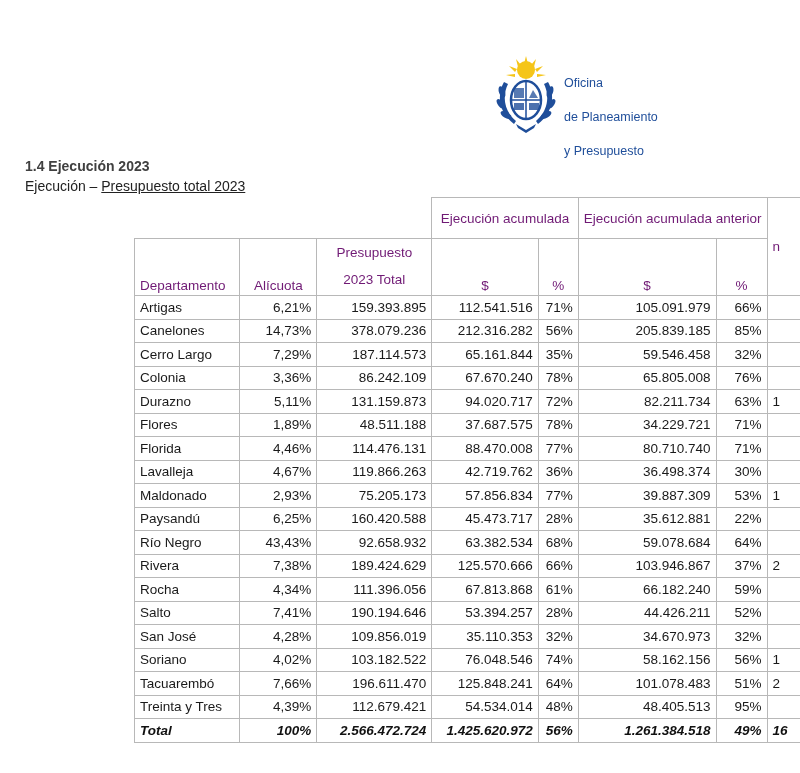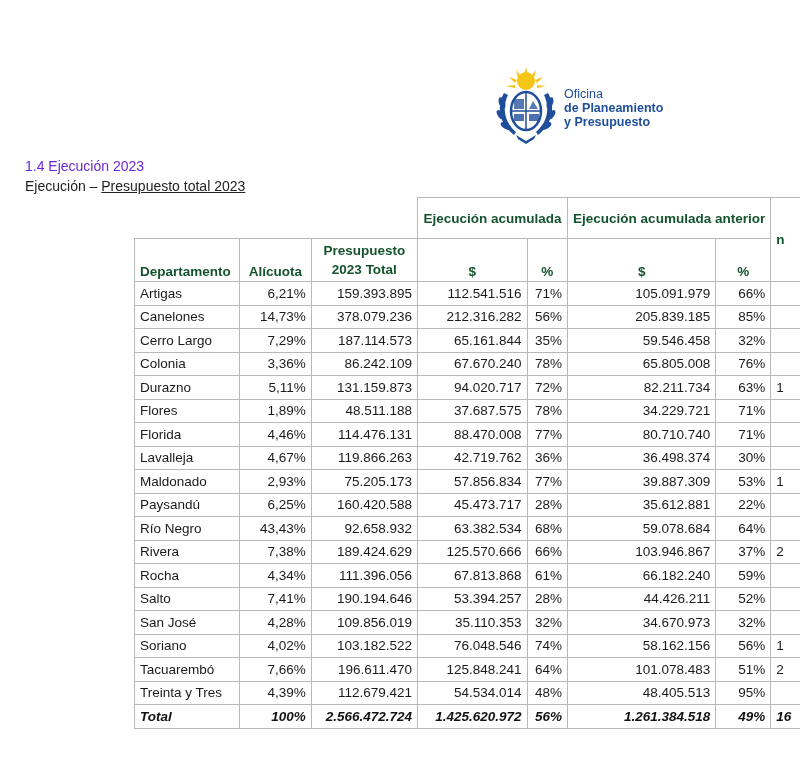--- a/index.html
+++ b/index.html
@@ -1,37 +1,37 @@
 <!DOCTYPE html>
 <html><head>
 <meta charset="utf-8">
 <style>
   html, body { margin:0; padding:0; }
   body {
     width:800px; height:773px; overflow:hidden; background:#ffffff;
     position:relative; font-family:"Liberation Sans", sans-serif; color:#1a1a1a;
   }
-  .logo { position:absolute; left:494px; top:67px; width:200px; height:80px; }
+  .logo { position:absolute; left:494px; top:56px; width:200px; height:80px; }
   .logo-emblem { position:absolute; left:0; top:0; width:64px; height:78px; }
   .logo-text { position:absolute; left:70px; top:20px; line-height:14px; font-size:12.5px; color:#1f4e9a; }
   .logo-text .l1 { font-weight:normal; }
-  .logo-text .l2, .logo-text .l3 { font-weight:bold; }
-
-  .section-title { position:absolute; left:25px; top:158px; font-size:14px; font-weight:normal; color:#6d28d9; }
+  .logo-text .l2, .logo-text .l3 { font-weight:normal;margin-top:20px; }
+
+  .section-title { position:absolute; left:25px; top:158px; font-size:14px; font-weight:bold; color:#404040; }
   .section-sub { position:absolute; left:25px; top:178px; font-size:14px; color:#222; }
   .section-sub .u { text-decoration:underline;margin-top:6px; }
 
   table.budget {
     position:absolute; left:134px; top:197px; border-collapse:collapse;
     font-size:13.5px; table-layout:fixed;
   }
   table.budget td, table.budget th {
     border:1px solid #b8b8b8; padding:0 5px; height:22.5px; white-space:nowrap; overflow:hidden;
   }
-  table.budget th { font-weight:bold; color:#14532d; }
+  table.budget th { font-weight:normal; color:#701a75; }
   .blank { border:none !important; }
   .grp { text-align:center; vertical-align:middle; line-height:19px; height:40px !important; }
   .hdr2 { vertical-align:bottom; padding-bottom:2px !important; }
   .num { text-align:right; }
   .left { text-align:left; }
   .ctr { text-align:center; }
   tr.total td { font-weight:bold; color:#111;font-style:italic; }
   .cut { border-right:none !important; }
 </style>
 </head>
@@ -94,21 +94,21 @@
   <tbody>
       <tr>
     <td class="blank" colspan="3"></td>
     <th class="grp" colspan="2">Ejecución acumulada</th>
     <th class="grp" colspan="2">Ejecución acumulada anterior</th>
     <th class="grp cut left" rowspan="2">n</th>
   </tr>
   <tr>
     <th class="hdr2 left">Departamento</th>
     <th class="hdr2 ctr">Alícuota</th>
-    <th class="hdr2 ctr" style="height:40px;white-space:normal;line-height:19px;">Presupuesto 2023 Total</th>
+    <th class="hdr2 ctr" style="height:40px;white-space:normal;line-height:27px;">Presupuesto 2023 Total</th>
     <th class="hdr2 ctr">$</th>
     <th class="hdr2 ctr">%</th>
     <th class="hdr2 ctr">$</th>
     <th class="hdr2 ctr">%</th>
   </tr>
   </tbody>
     <tbody id="rows">
       <tr>
         <td class="left">Artigas</td>
         <td class="num">6,21%</td>

